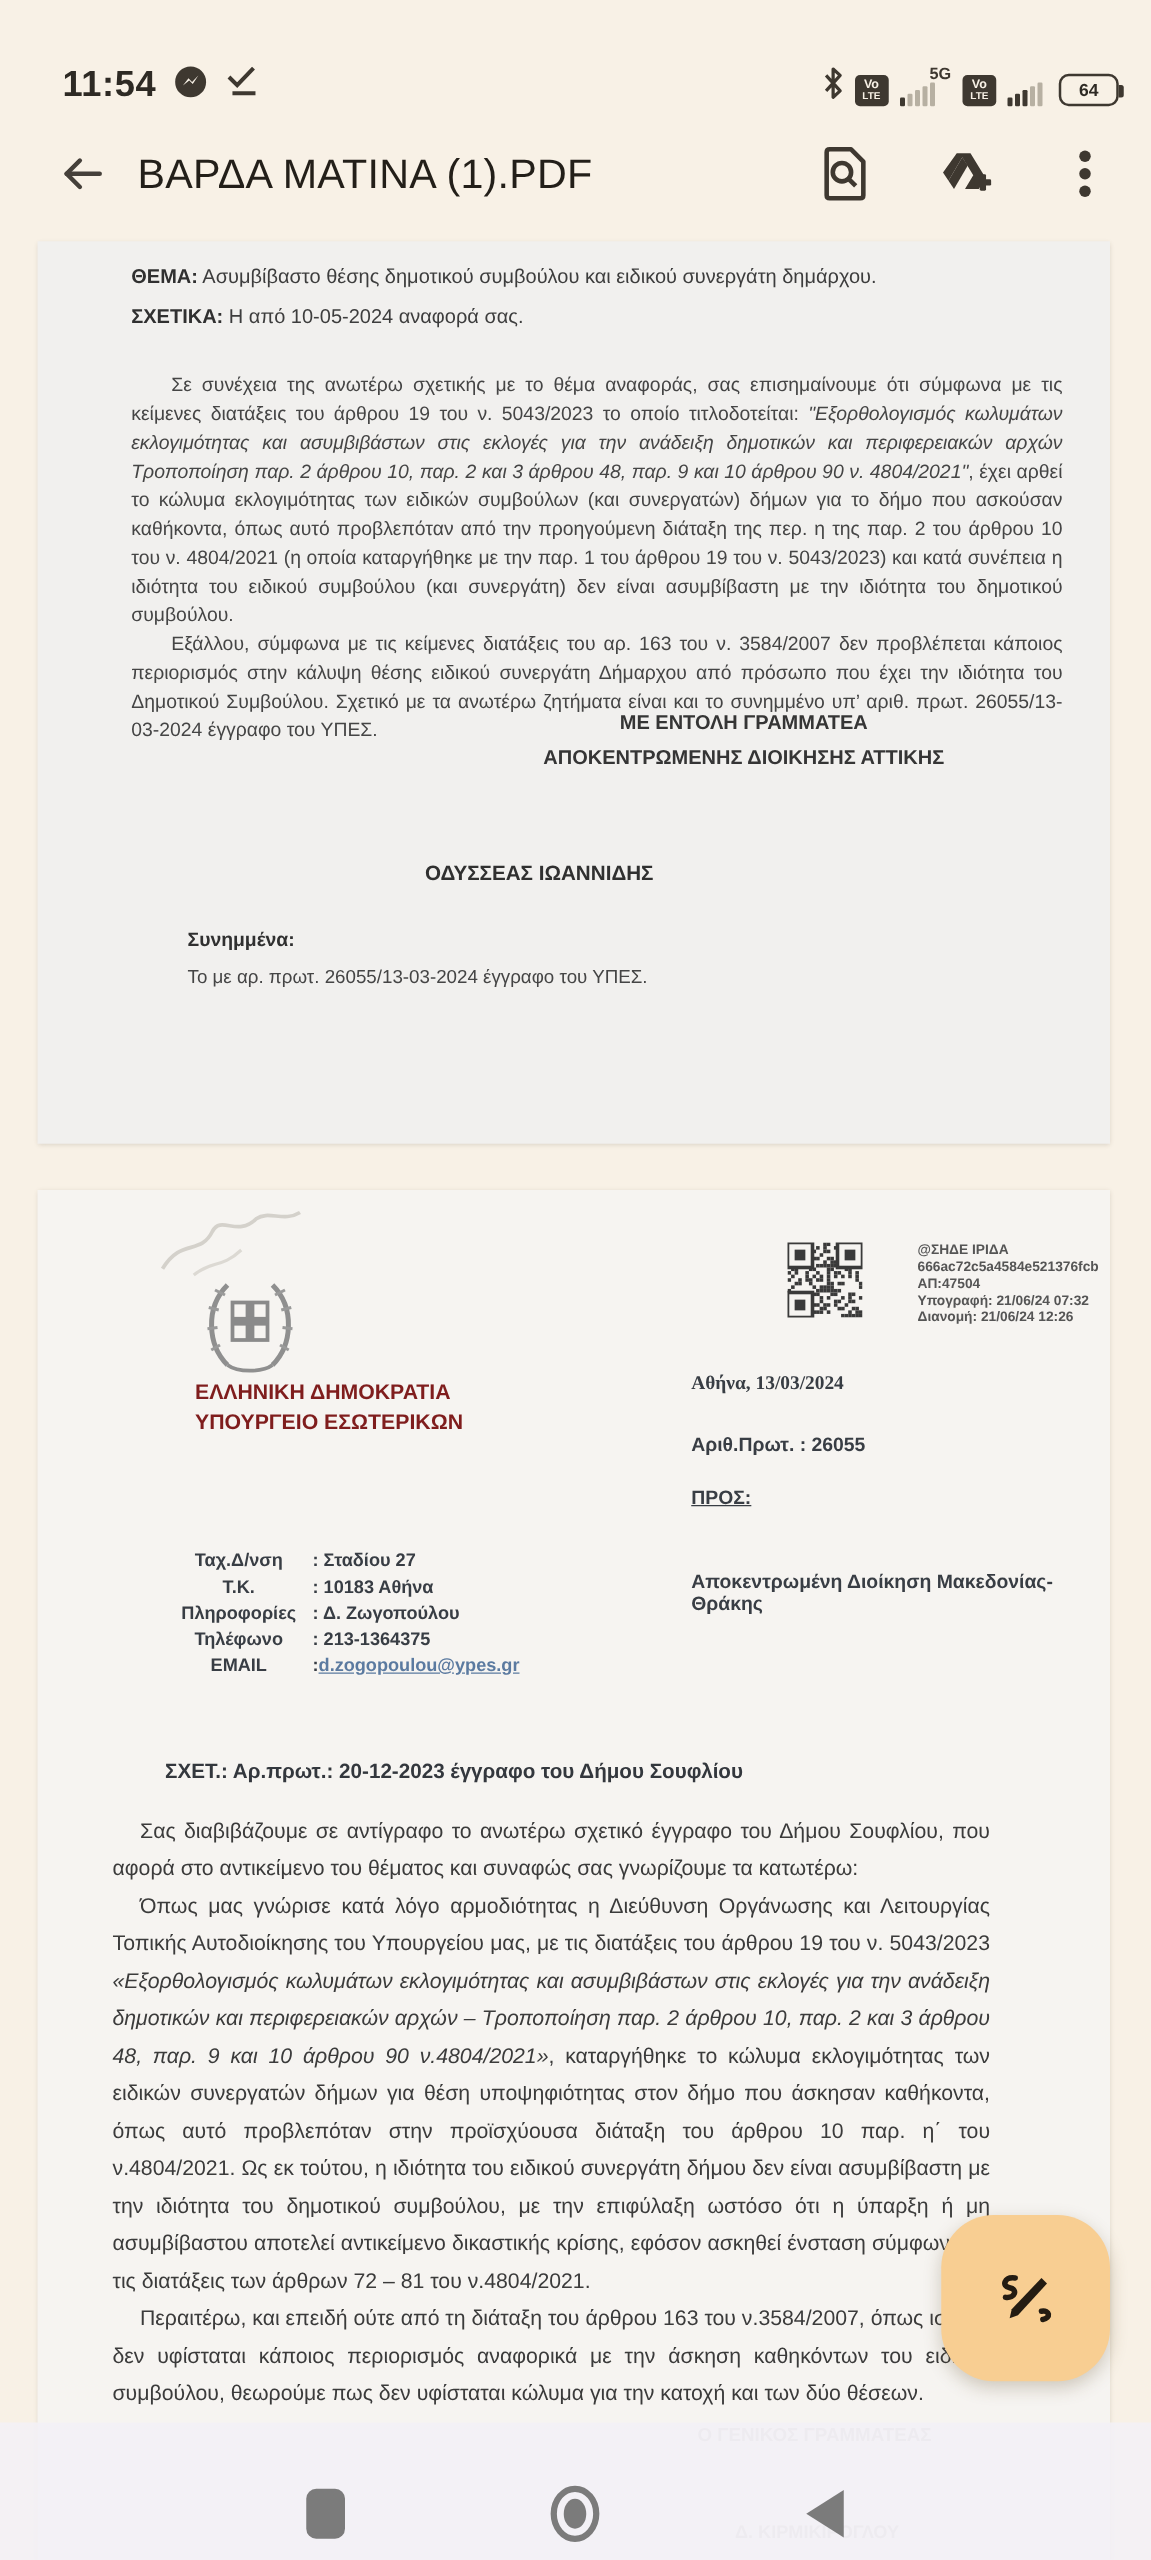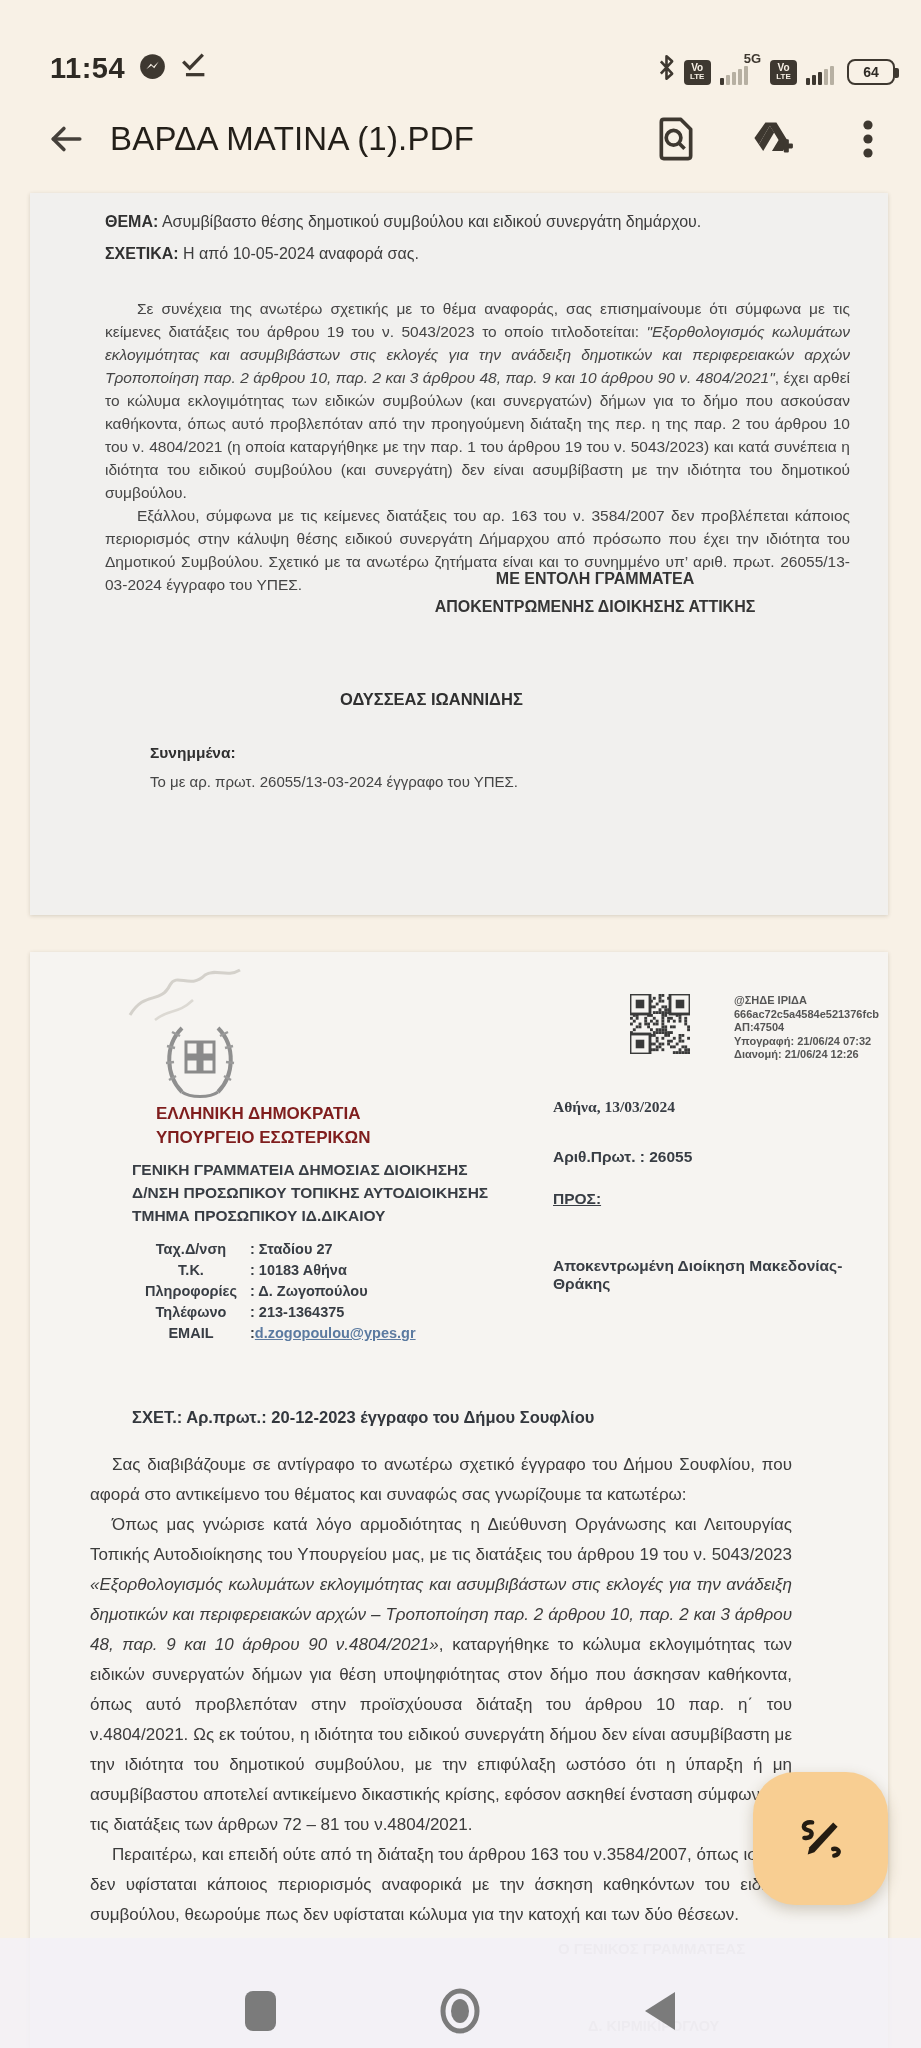--- a/index.html
+++ b/index.html
@@ -355,25 +355,20 @@
       </g>
       <rect x="26" y="26" width="28" height="30" fill="none" stroke="#8a8a8a" stroke-width="3"></rect>
       <rect x="36.5" y="26" width="7" height="30" fill="#8a8a8a"></rect>
       <rect x="26" y="37.5" width="28" height="7" fill="#8a8a8a"></rect>
     </svg>
 
     <div class="abs gov-head" style="left:102px; top:150px;">
       <div>ΕΛΛΗΝΙΚΗ ΔΗΜΟΚΡΑΤΙΑ</div>
       <div>ΥΠΟΥΡΓΕΙΟ ΕΣΩΤΕΡΙΚΩΝ</div>
     </div>
-    <div class="abs dept" style="left:102px; top:206px;">
-      <div>ΓΕΝΙΚΗ ΓΡΑΜΜΑΤΕΙΑ ΔΗΜΟΣΙΑΣ ΔΙΟΙΚΗΣΗΣ</div>
-      <div>Δ/ΝΣΗ ΠΡΟΣΩΠΙΚΟΥ ΤΟΠΙΚΗΣ ΑΥΤΟΔΙΟΙΚΗΣΗΣ</div>
-      <div>ΤΜΗΜΑ ΠΡΟΣΩΠΙΚΟΥ ΙΔ.ΔΙΚΑΙΟΥ</div>
-    </div>
 
     <div class="abs right-col" style="left:523px; top:146px;font-family:Liberation Serif, serif;">Αθήνα,  13/03/2024</div>
     <div class="abs right-col" style="left:523px; top:196px;">Αριθ.Πρωτ. : 26055</div>
     <div class="abs right-col pros-label" style="left:523px; top:238px;">ΠΡΟΣ:</div>
     <div class="abs right-col" style="left:523px; top:260px;margin-top:45px;">Αποκεντρωμένη Διοίκηση Μακεδονίας-Θράκης</div>
 
     <div class="abs contact" style="left:102px; top:287px;">
       <div class="contact-row">
         <span class="contact-label">Ταχ.Δ/νση</span>
         <span class="contact-value">: Σταδίου 27</span>

